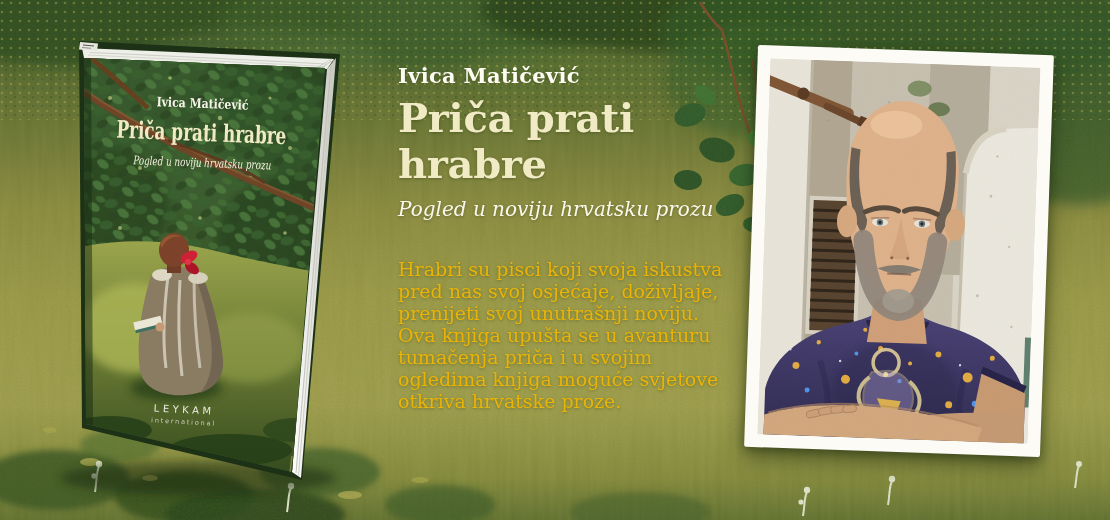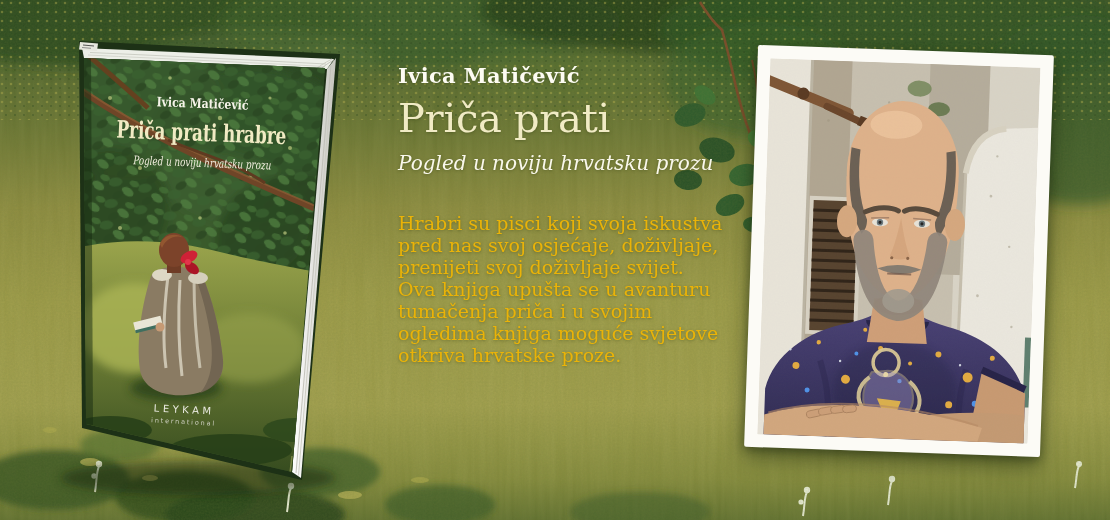--- a/index.html
+++ b/index.html
@@ -9,21 +9,21 @@
   }
   .bg-svg{position:absolute;left:0;top:0;}
   
   .book-svg{position:absolute;left:50px;top:28px;}
   
   .info{
     position:absolute;left:398px;top:63px;width:380px;
     color:#f8f6e9;text-shadow:0 1px 3px rgba(40,52,12,.38);
   }
   .info-author{font-size:21px;font-weight:bold;letter-spacing:.3px;line-height:26px;color:#fdfcf3;}
-  .info-title{font-size:40px;font-weight:normal;line-height:46px;color:#f1ebc5;margin-top:6px;letter-spacing:-.3px;}
+  .info-title{font-size:40px;font-weight:bold;line-height:46px;color:#f1ebc5;margin-top:6px;letter-spacing:-.3px;}
   .info-subtitle{font-size:20px;font-style:italic;margin-top:10px;line-height:25px;color:#faf8ec;}
   .info-desc{margin-top:36px;font-size:19px;line-height:22px;color:#eab308;}
   .info-desc div{white-space:nowrap;}
   
   .photo-frame{
     position:absolute;left:751px;top:50px;width:270px;height:376px;
     padding:13px;background:#fcfbf6;border-radius:2px;
     transform:rotate(2deg);transform-origin:50% 50%;
     box-shadow:0 10px 22px rgba(24,38,12,.5), 0 3px 8px rgba(24,38,12,.4);
   }
@@ -249,26 +249,27 @@
     <g transform="rotate(3 134 385)" font-family="DejaVu Sans, sans-serif">
       <text x="134" y="385" font-size="10" letter-spacing="3.5" fill="#e9e9e0" text-anchor="middle">LEYKAM</text>
       <text x="134" y="396" font-size="6.5" letter-spacing="1.8" fill="#cfd0c2" text-anchor="middle">international</text>
     </g>
   </svg>
 
   <div class="info">
     <div class="info-author">Ivica Matičević</div>
     <div class="info-title">
       <div>Priča prati</div>
+      <div>hrabre</div>
     </div>
     <div class="info-subtitle">Pogled u noviju hrvatsku prozu</div>
     <div class="info-desc">
       <div>Hrabri su pisci koji svoja iskustva</div>
       <div>pred nas svoj osjećaje, doživljaje,</div>
-      <div>prenijeti svoj doživljaje svijet.</div>
+      <div>prenijeti svoj unutrašnji noviju.</div>
       <div>Ova knjiga upušta se u avanturu</div>
       <div>tumačenja priča i u svojim</div>
       <div>ogledima knjiga moguće svjetove</div>
       <div>otkriva hrvatske proze.</div>
     </div>
   </div>
 
   <div class="photo-frame">
     <svg width="270" height="376" viewBox="0 0 270 376">
       <defs>

